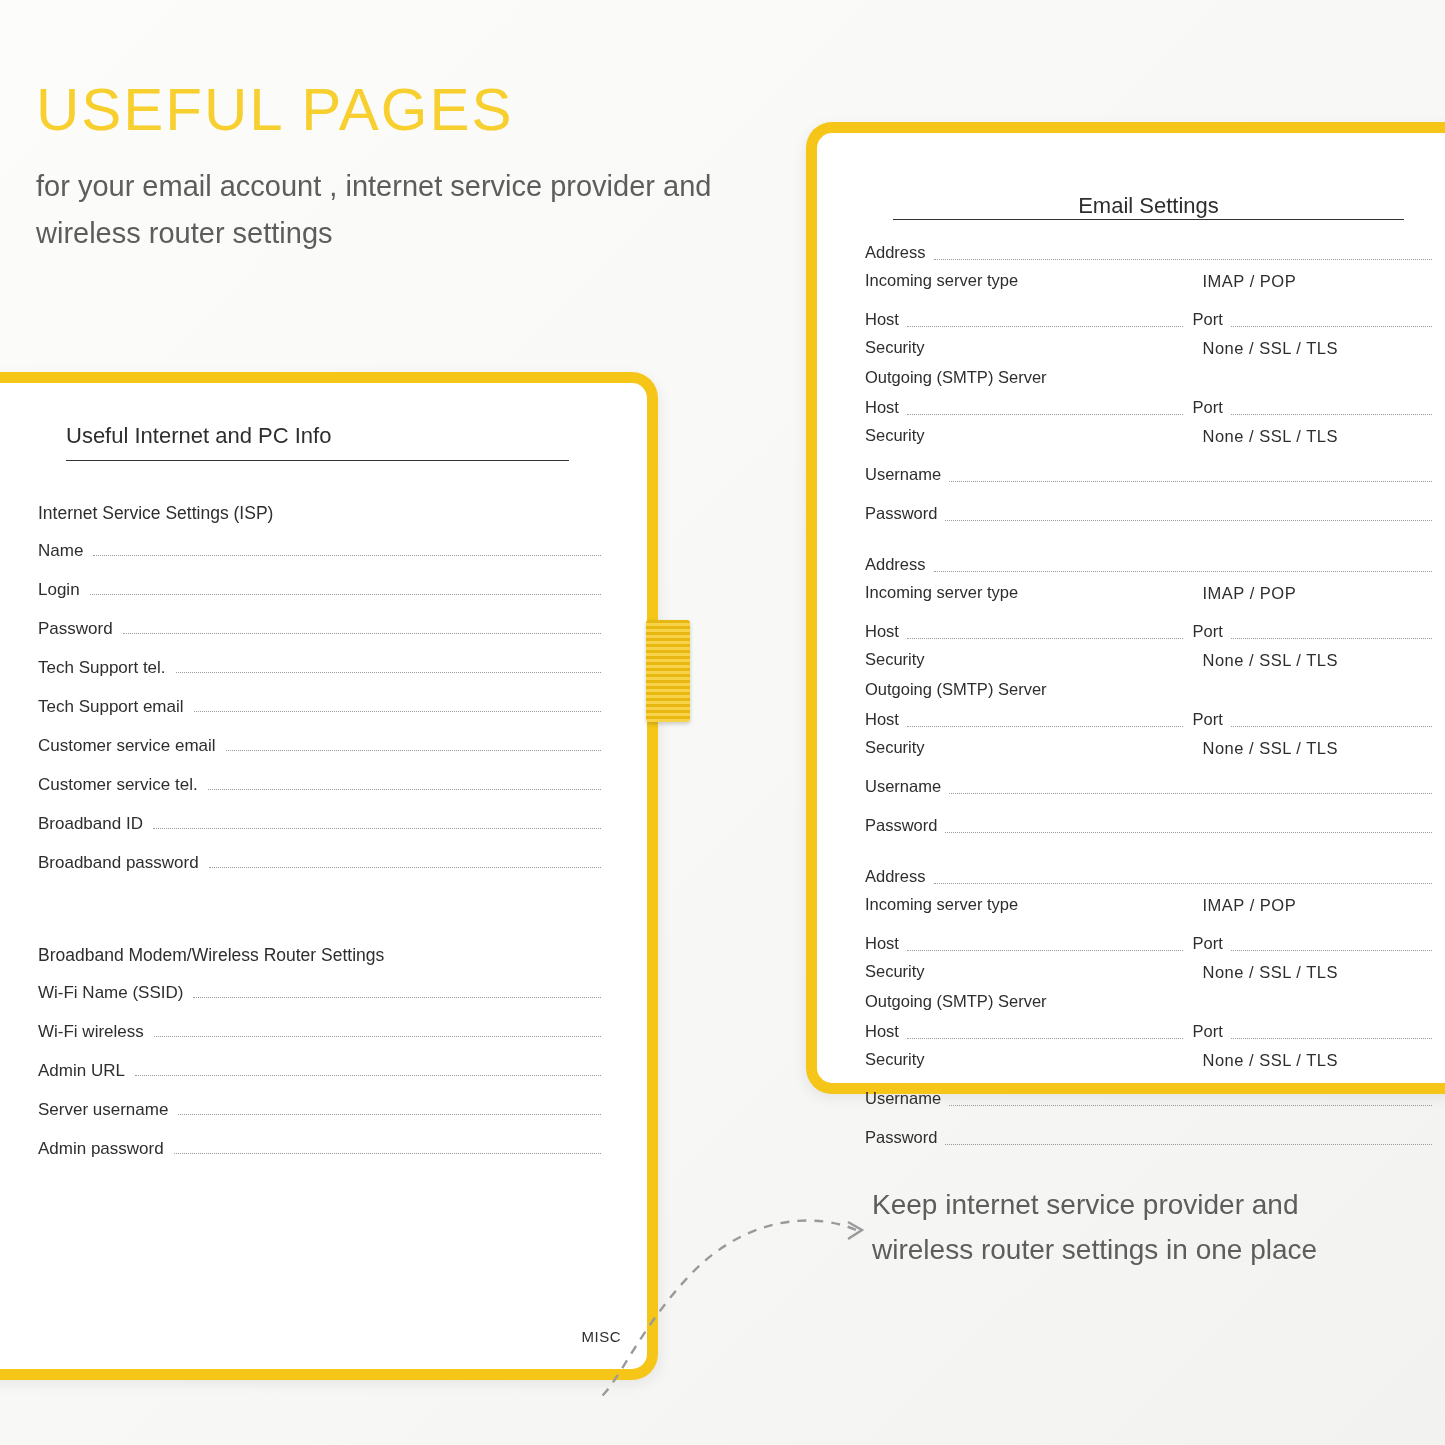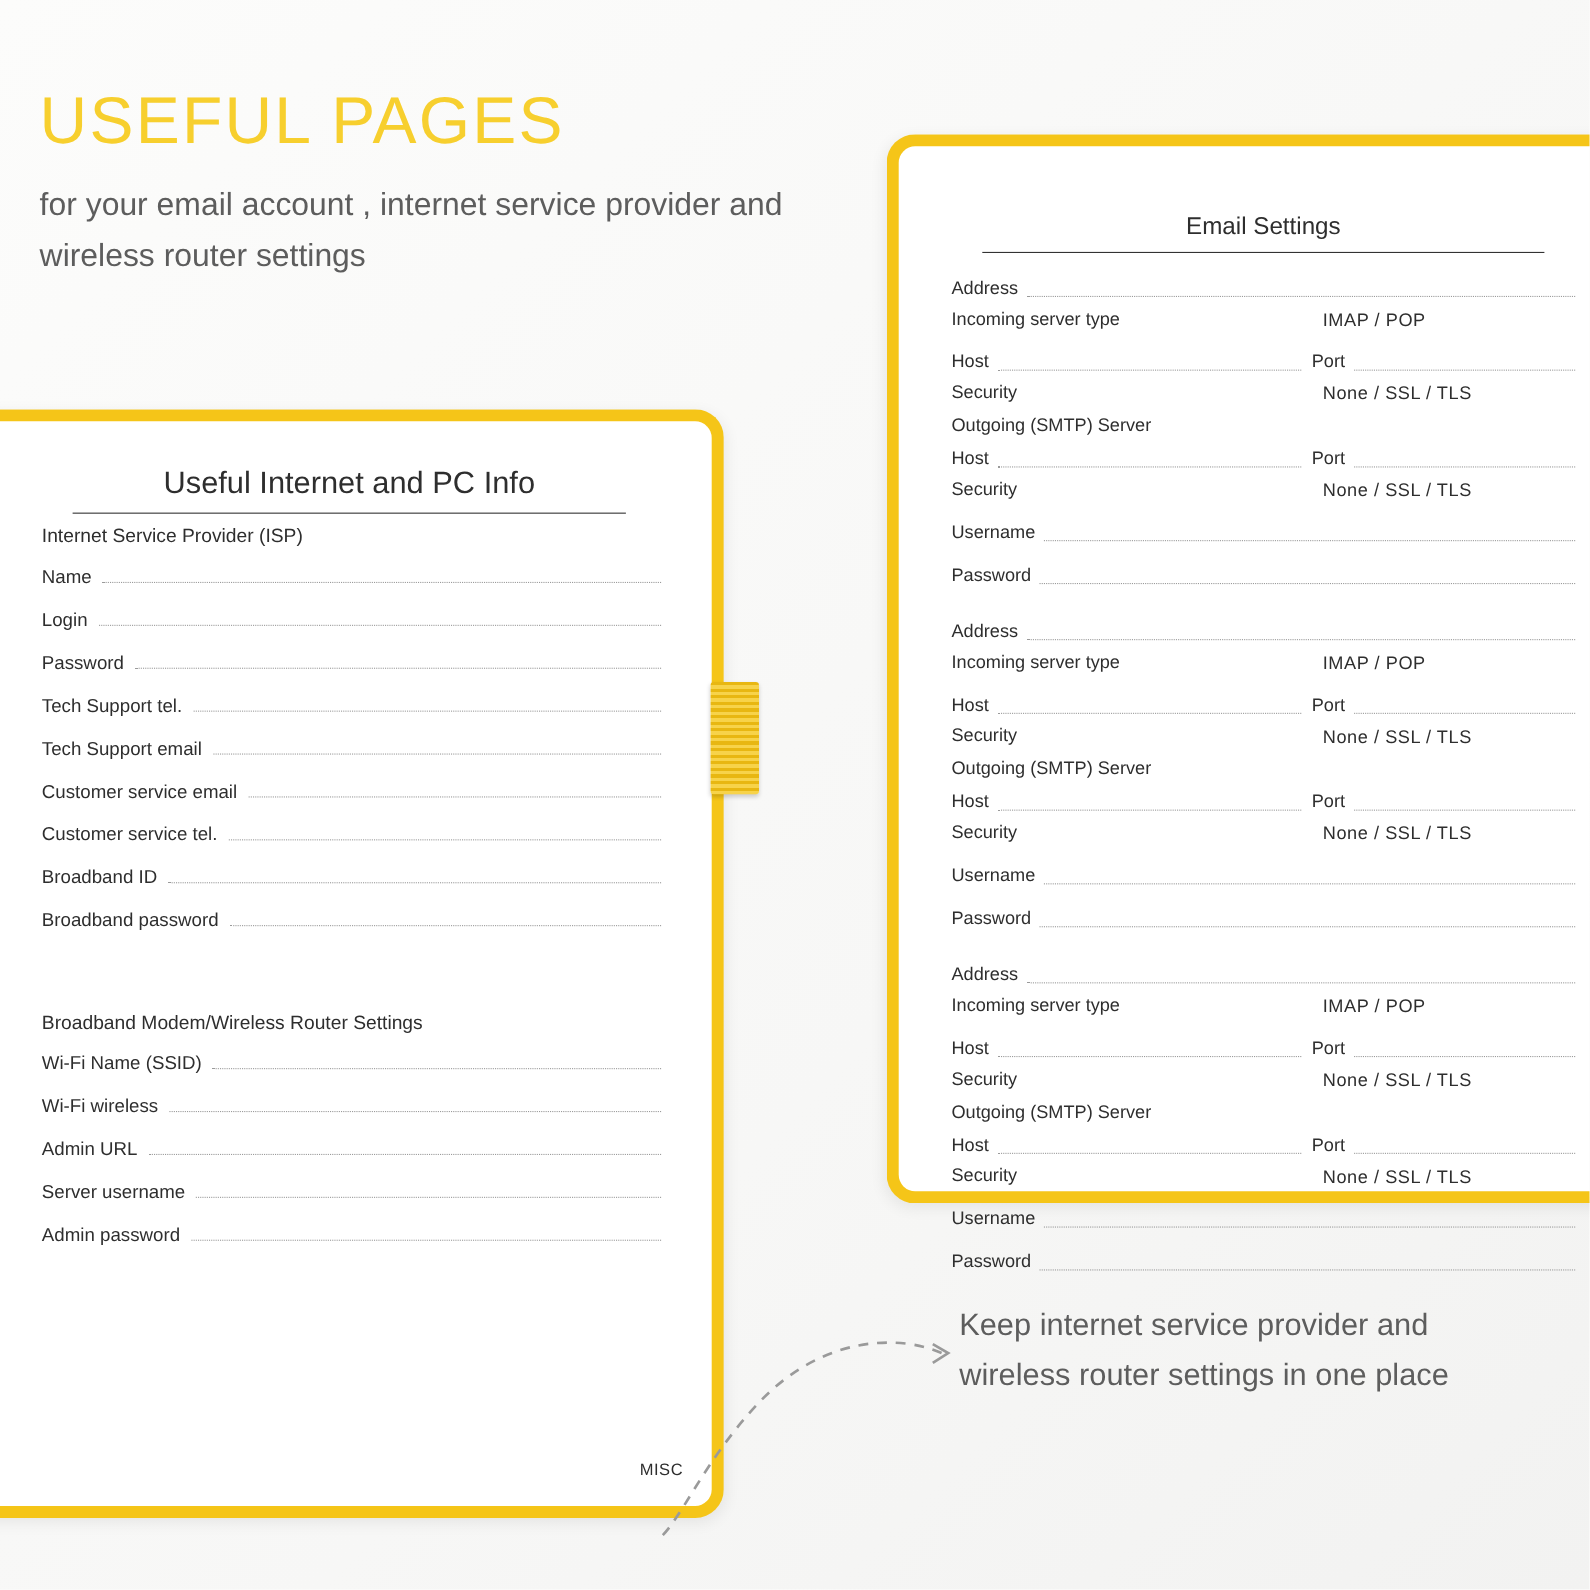--- a/index.html
+++ b/index.html
@@ -88,27 +88,26 @@
   }
 
   
   .page-inner {
     position: absolute;
     left: 0; top: 0; right: 0; bottom: 0;
     padding: 30px 46px 20px 48px;
     box-sizing: border-box;
   }
   .sheet-title {
-    text-align: center;
-    font-size: 28px;
+    font-size: 22px;
     color: #2e2e2e;
     font-weight: 400;
     padding-bottom: 11px;
     border-bottom: 1.4px solid #333;
-    margin: 10px 32px 10px 32px;
+    margin: 10px 32px 42px 32px;
   }
 
   .section-label {
     font-size: 17.5px;
     color: #2e2e2e;
     margin: 6px 0 18px 4px;
   }
 
   
   .entry {
@@ -140,21 +139,20 @@
     font-size: 15px;
     color: #2e2e2e;
     letter-spacing: 0.5px;
   }
 
   
   .email-title {
     text-align: center;
     font-size: 22px;
     color: #2e2e2e;
-    padding-bottom: 10px;
     border-bottom: 1.4px solid #333;
     margin: 30px 28px 22px 28px;
   }
   .email-block { margin-bottom: 30px; }
   .row {
     display: flex;
     align-items: flex-end;
     margin-bottom: 7px;
     font-size: 16.5px;
     color: #2e2e2e;
@@ -223,21 +221,21 @@
 
   <div class="headline">
     <h1>USEFUL PAGES</h1>
     <p>for your email account , internet service provider and wireless router settings</p>
   </div>
 
   <div class="notebook left-page">
     <div class="page-inner">
       <div class="sheet-title">Useful Internet and PC Info</div>
 
-      <div class="section-label">Internet Service Provider  (ISP)</div>
+      <div class="section-label">Internet Service Settings  (ISP)</div>
 
       <div class="entry">
         <span class="lbl">Name</span>
         <span class="dots"></span>
       </div>
       <div class="entry">
         <span class="lbl">Login</span>
         <span class="dots"></span>
       </div>
       <div class="entry">

